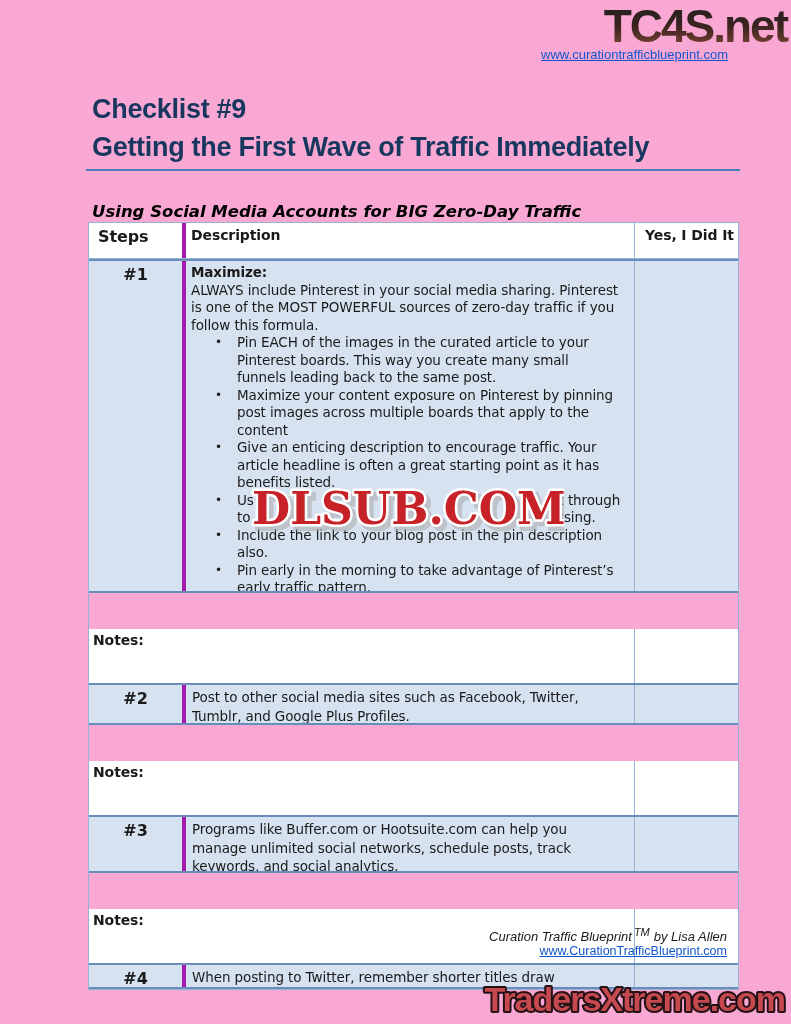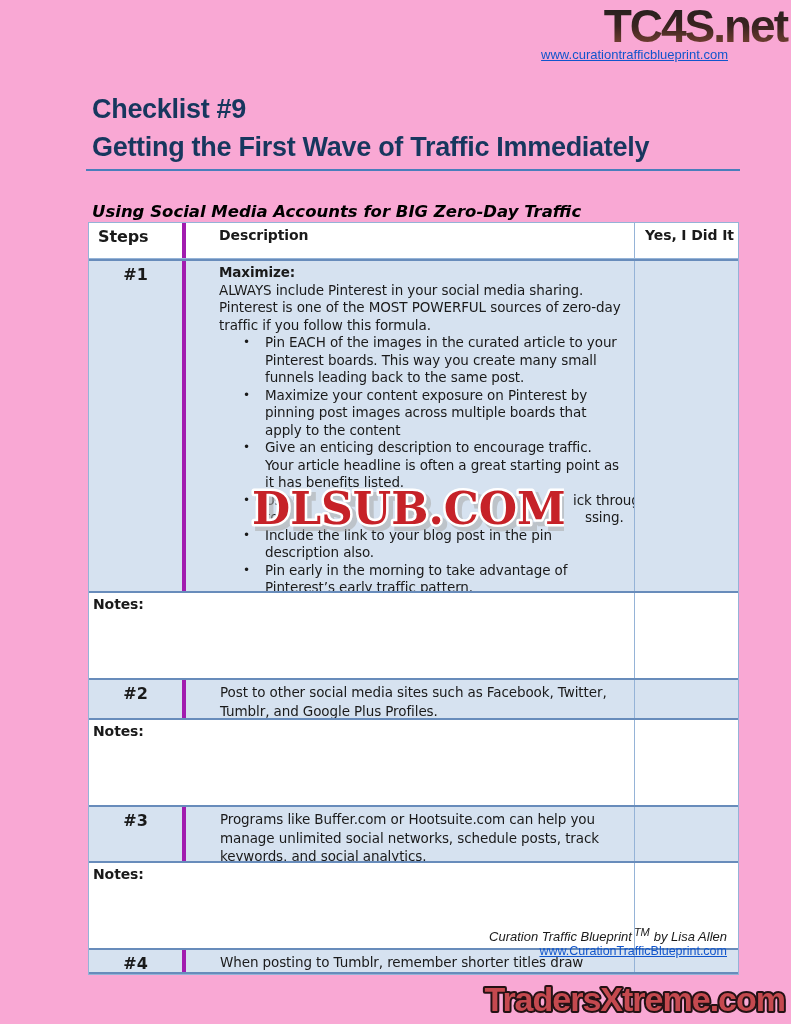--- a/index.html
+++ b/index.html
@@ -33,31 +33,31 @@
     font-weight:bold; font-style:italic; font-size:16.5px; color:#000;
   }
   
   .tbl {
     position:absolute; left:88px; top:222px; width:651px;
     border:1px solid #95b3d7; font-size:13.5px; letter-spacing:-0.1px;
   }
   .row { display:flex; width:100%; overflow:hidden; }
   .c-steps { width:97px; flex:none; border-right:4px solid #a21caf;
              text-align:center; font-weight:bold; font-size:16px; padding-top:4px; }
-  .c-desc  { flex:1; padding:3px 12px 0 5px; line-height:17.5px; overflow:hidden;margin-left:28px; }
+  .c-desc  { flex:1; padding:3px 12px 0 5px; line-height:17.5px; overflow:hidden; }
   .c-yes   { width:104px; flex:none; border-left:1px solid #95b3d7; }
   .hdr { height:36px; background:#ffffff; border-bottom:1px solid #95b3d7; }
   .hdr .c-desc { font-weight:bold; font-size:14px; padding-top:4px; }
   .hdr .c-yes  { font-weight:bold; font-size:14px; padding:4px 0 0 10px; }
   .hdr .c-steps{ text-align:left; padding-left:9px; }
   .step-row { background:#d6e2f0; border-top:2px solid #688cbb; border-bottom:2px solid #688cbb; }
   .notes-row { background:#ffffff; }
   .n-main { flex:1; padding:3px 0 0 4px; font-weight:bold; font-size:14px; }
   .r1 { height:334px; }
-  .r-notes { height:85px; }
+  .r-notes { height:54px;margin-top:36px; }
   .r2 { height:42px; }
   .r3 { height:58px; }
   .r4 { height:26px; }
   .r2 .c-desc, .r3 .c-desc, .r4 .c-desc { line-height:18.5px; padding-left:6px; }
   .cell-heading { font-weight:bold; }
   .bullets { margin-top:0; }
   .bullet { display:flex; }
   .dot { flex:none; width:10px; margin-left:24px; margin-right:12px; font-size:12px; }
   .btxt { flex:1; padding-right:2px; }
   .cov-line { display:block; position:relative; height:17.5px; }
@@ -178,21 +178,21 @@
       <div class="c-yes"></div>
     </div>
 
     <div class="row notes-row r-notes">
       <div class="n-main">Notes:</div>
       <div class="c-yes"></div>
     </div>
 
     <div class="row step-row r4">
       <div class="c-steps">#4</div>
-      <div class="c-desc">When posting to Tumblr, remember shorter titles draw</div>
+      <div class="c-desc">When posting to Twitter, remember shorter titles draw</div>
       <div class="c-yes"></div>
     </div>
 
   </div>
 
   <svg class="watermark-svg" width="320" height="60">
     <text x="8" y="46" font-family="DejaVu Serif, serif" font-weight="bold" font-size="44" fill="#aaaaaa" stroke="#aaaaaa" stroke-width="6" opacity="0.55" transform="translate(4,4)">DLSUB.COM</text>
     <text x="8" y="46" font-family="DejaVu Serif, serif" font-weight="bold" font-size="44" fill="#c62228" stroke="#ffffff" stroke-width="5" paint-order="stroke" stroke-linejoin="round">DLSUB.COM</text>
   </svg>
 

